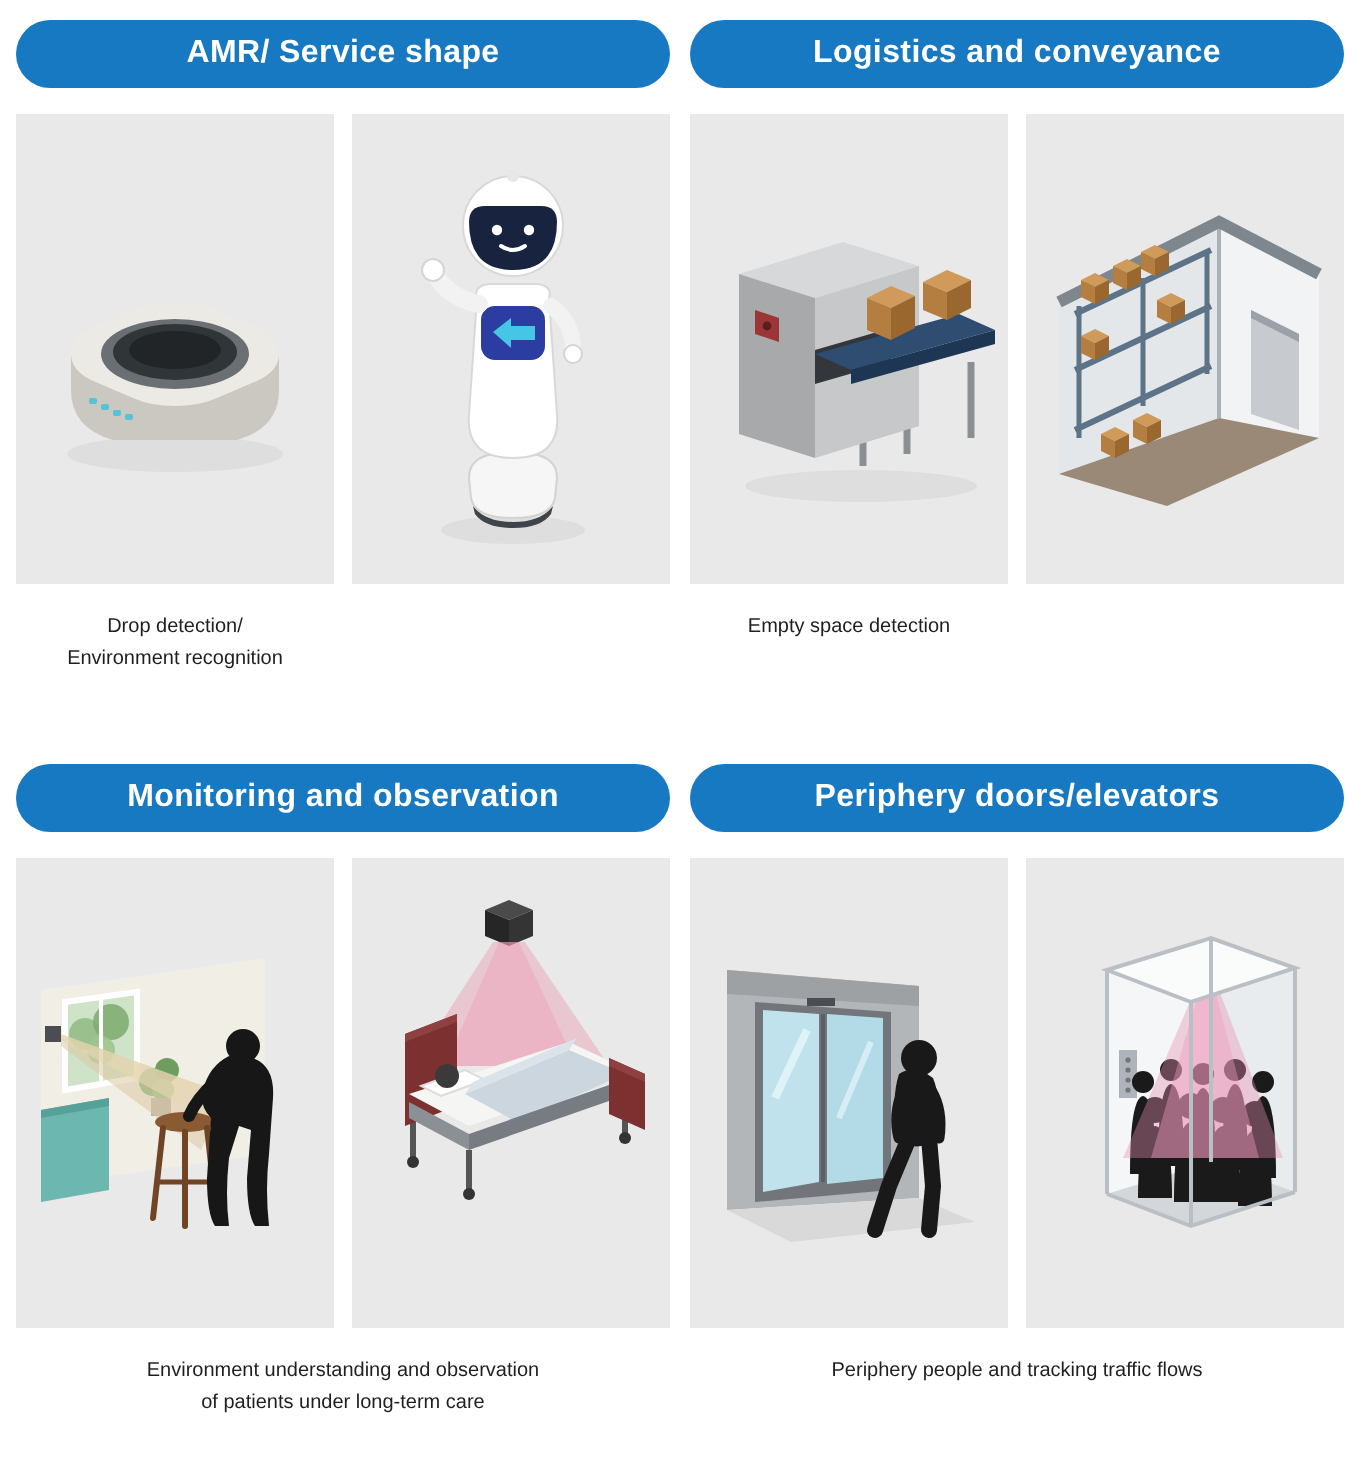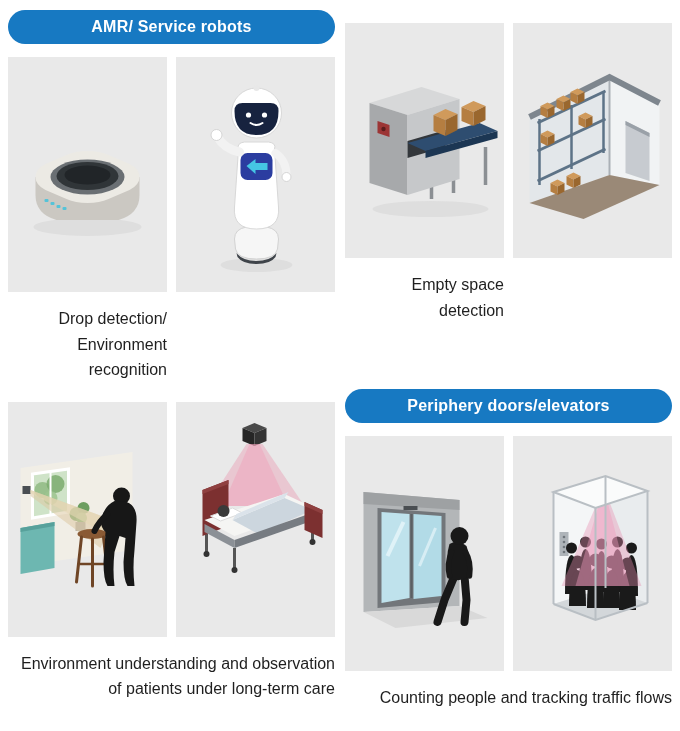--- a/index.html
+++ b/index.html
@@ -32,33 +32,33 @@
     margin-top:13px;
   }
   .panel { background:#e9e9e9; height:235px; overflow:hidden; }
   .panel svg { width:100%; height:100%; display:block; }
   .captions {
     display:grid; grid-template-columns:1fr 1fr; gap:9px;
     margin-top:14px;
   }
   .captions.row1 { min-height:70px; }
   .caption {
-    font-size:16px; line-height:1.6; color:#1f1f1f;
-    text-align:right; white-space:pre-line;
+    font-size:10px; line-height:1.6; color:#1f1f1f;
+    text-align:center; white-space:pre-line;
   }
   .caption.wide { grid-column:1 / -1; }
 </style>
 </head>
 <body>
 
 <div class="page">
 
   <div class="section">
     <div class="pill-header">
-      <span>AMR/ Service robots</span>
+      <span>AMR/ Service shape</span>
     </div>
     <div class="panels">
       <figure class="panel">
         <svg viewBox="0 0 158 235">
           <ellipse cx="79" cy="170" rx="54" ry="9" fill="#dedede"></ellipse>
           <path d="M27,120 L27,138 Q27,157 48,163 L110,163 Q131,157 131,138 L131,120 Z" fill="#cbc8c2"></path>
           <path d="M79,94 Q91,94 100,98 L121,107 Q131,112 131,120 Q131,128 121,133 L100,142 Q91,146 79,146 Q67,146 58,142 L37,133 Q27,128 27,120 Q27,112 37,107 L58,98 Q67,94 79,94 Z" fill="#eceae4"></path>
           <ellipse cx="79" cy="120" rx="37" ry="17.5" fill="#6a6f73"></ellipse>
           <ellipse cx="79" cy="119" rx="31" ry="14" fill="#303538"></ellipse>
           <ellipse cx="79" cy="118" rx="23" ry="9.5" fill="#212528"></ellipse>
@@ -91,20 +91,23 @@
         </svg>
       </figure>
     </div>
     <div class="captions row1">
       <p class="caption">Drop detection/
 Environment recognition</p>
     </div>
   </div>
 
   <div class="section">
+    <div class="pill-header">
+      <span>Logistics and conveyance</span>
+    </div>
     <div class="panels">
       <figure class="panel">
         <svg viewBox="0 0 158 235">
           <ellipse cx="85" cy="186" rx="58" ry="8" fill="#dedede"></ellipse>
           <g stroke="#8b8f93" stroke-width="3.5">
             <line x1="86" y1="138" x2="86" y2="176"></line>
             <line x1="108" y1="132" x2="108" y2="170"></line>
             <line x1="140" y1="124" x2="140" y2="162"></line>
           </g>
           <polygon points="24,80 76,64 114,76 62,92" fill="#d7d8d9"></polygon>
@@ -178,20 +181,23 @@
           </g>
         </svg>
       </figure>
     </div>
     <div class="captions row1">
       <p class="caption">Empty space detection</p>
     </div>
   </div>
 
   <div class="section">
+    <div class="pill-header">
+      <span>Monitoring and observation</span>
+    </div>
     <div class="panels">
       <figure class="panel">
         <svg viewBox="0 0 158 235">
           <polygon points="12,66 124,50 124,148 12,164" fill="#f1eee6"></polygon>
           <polygon points="24,72 60,67 60,110 24,116" fill="#cfe3c8" stroke="#ffffff" stroke-width="3"></polygon>
           <circle cx="34" cy="88" r="8" fill="#8fba82" opacity="0.85"></circle>
           <circle cx="47" cy="82" r="9" fill="#7bab6e" opacity="0.85"></circle>
           <circle cx="42" cy="96" r="7" fill="#9cc48e" opacity="0.85"></circle>
           <line x1="42" y1="68" x2="42" y2="112" stroke="#ffffff" stroke-width="2"></line>
           <polygon points="12,126 46,120 46,166 12,172" fill="#6db7b1"></polygon>
@@ -319,17 +325,17 @@
             <line x1="40" y1="56" x2="40" y2="168"></line>
             <line x1="134" y1="55" x2="134" y2="167"></line>
             <line x1="82" y1="72" x2="82" y2="184"></line>
             <line x1="92" y1="40" x2="92" y2="152"></line>
             <polyline points="40,168 82,184 134,167"></polyline>
           </g>
         </svg>
       </figure>
     </div>
     <div class="captions">
-      <p class="caption wide">Counting people and tracking traffic flows</p>
+      <p class="caption wide">Periphery people and tracking traffic flows</p>
     </div>
   </div>
 
 </div>
 
 </body></html>

